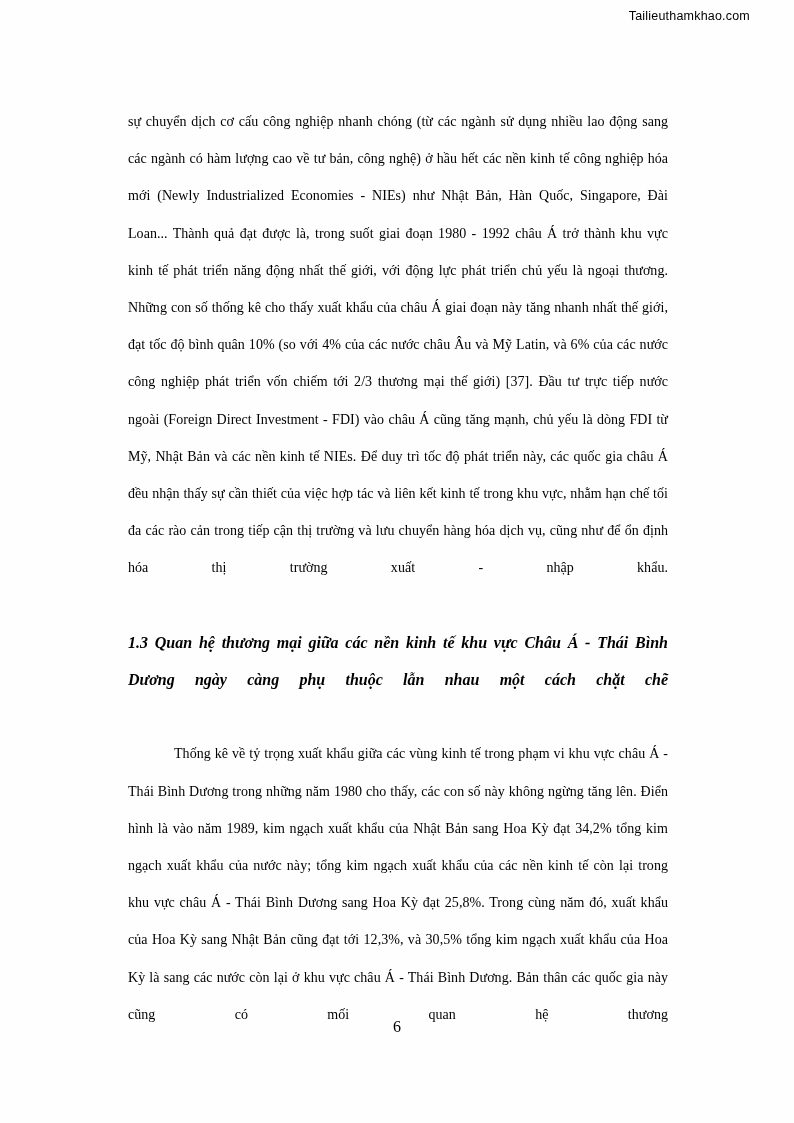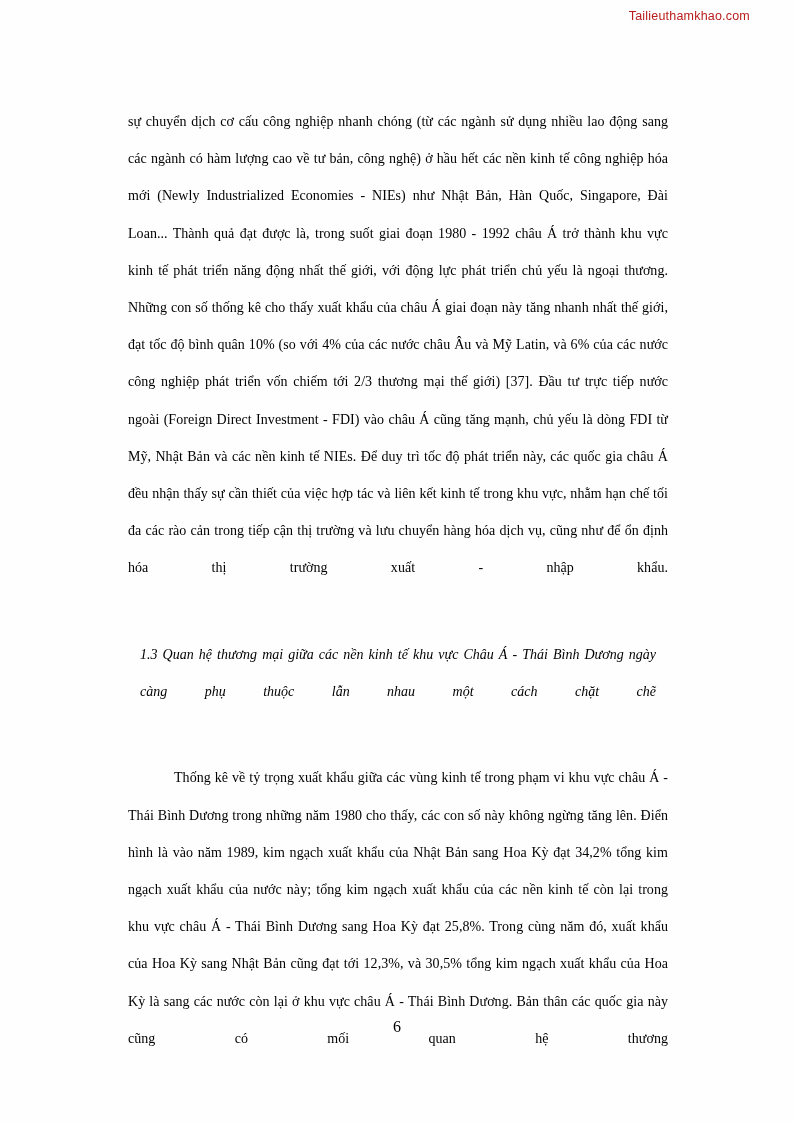--- a/index.html
+++ b/index.html
@@ -23,21 +23,21 @@
   }
 
   
   .watermark {
     position: absolute;
     top: 9px;
     right: 44px;
     font-family: "Liberation Sans", "DejaVu Sans", sans-serif;
     font-size: 12.5px;
     letter-spacing: 0.2px;
-    color: #b91c1c;
+    color: #000000;
     user-select: none;
     white-space: nowrap;
   }
 
   
   .content {
     position: absolute;
     left: 128px;
     top: 103px;
     width: 540px;
@@ -51,24 +51,24 @@
     text-justify: inter-word;
     letter-spacing: 0.05px;
     word-spacing: 0.2px;
   }
 
   p.body-text.indent {
     text-indent: 46px;
   }
 
   h2.section-heading {
-    margin: 12px;
-    font-size: 14px;
+    margin: 0;
+    font-size: 16px;
     line-height: 37.2px;
-    font-weight: normal;
+    font-weight: bold;
     font-style: italic;
     text-align: justify;
     text-justify: inter-word;
   }
   h2.section-heading::after {
     content: "";
     display: inline-block;
     width: 100%;
   }
 

